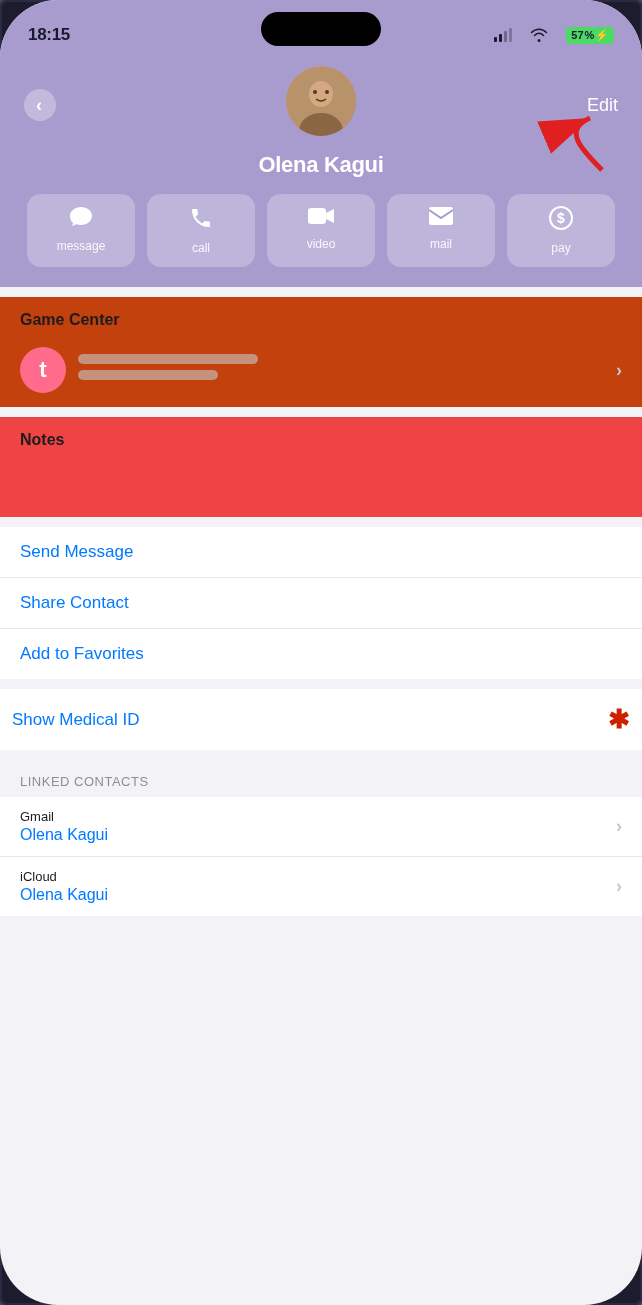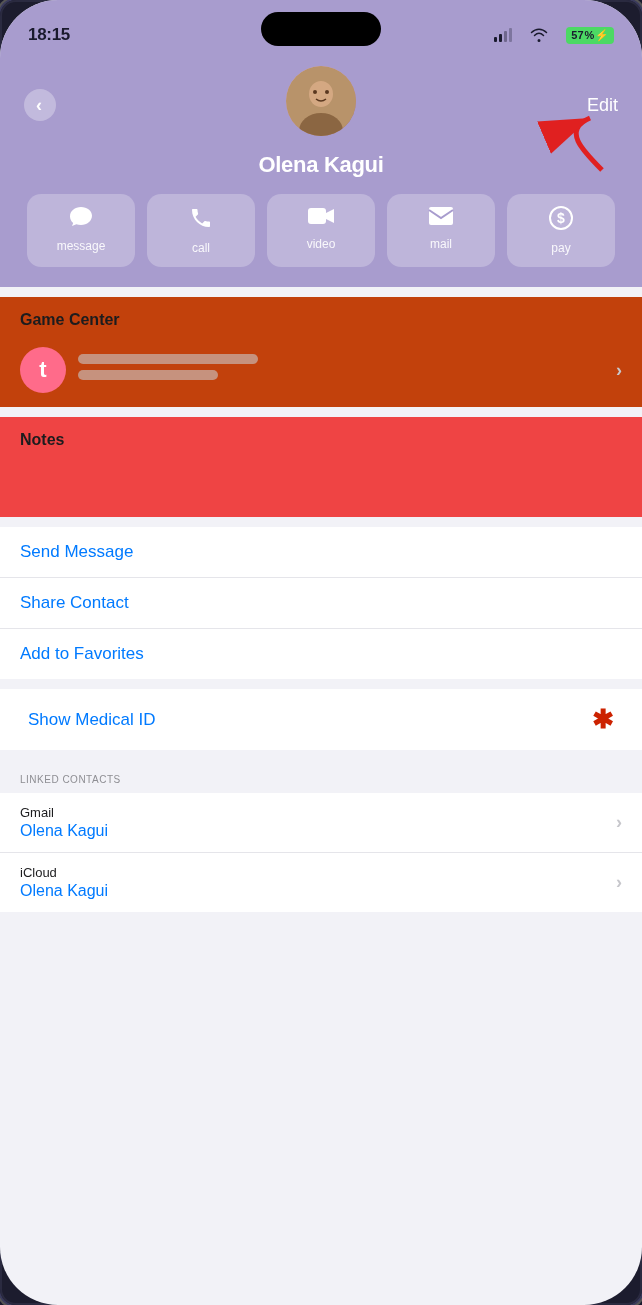--- a/index.html
+++ b/index.html
@@ -10,21 +10,21 @@
       justify-content: center;
       align-items: center;
       min-height: 100vh;
       font-family: -apple-system, BlinkMacSystemFont, 'SF Pro Display', 'Helvetica Neue', sans-serif;
     }
 
     .phone-shell {
       width: 642px;
       height: 1305px;
       background: #1c1c2e;
-      border-radius: 16px;
+      border-radius: 8px;
       position: relative;
       overflow: hidden;
       box-shadow: 0 0 0 2px #3a3a5c, 0 0 0 4px #555, inset 0 0 0 2px #2a2a40;
     }
 
     .phone-screen {
       position: absolute;
       top: 0; left: 0; right: 0; bottom: 0;
       background: #f2f2f7;
       border-radius: 58px;
@@ -198,21 +198,21 @@
     .section {
       background: #c2410c;
       margin: 0 0 10px 0;
     }
 
     .section-first {
       margin-top: 10px;
     }
 
     .section-header {
-      font-size: 10px;
+      font-size: 13px;
       font-weight: 400;
       color: #8e8e93;
       text-transform: uppercase;
       letter-spacing: 0.5px;
       padding: 14px 4px 8px 20px;
       background: #f2f2f7;
     }
 
     .section-title {
       font-size: 16px;
@@ -286,21 +286,21 @@
       align-items: center;
       justify-content: space-between;
     }
 
     .list-item:last-child {
       border-bottom: none;
     }
 
     .medical-item {
       background: white;
-      padding: 15px 28px;
+      padding: 15px 12px;
       font-size: 17px;
       color: #007aff;
       display: flex;
       align-items: center;
       justify-content: space-between;
       cursor: pointer;
       margin-bottom: 10px;
     }
 
     .medical-asterisk {

